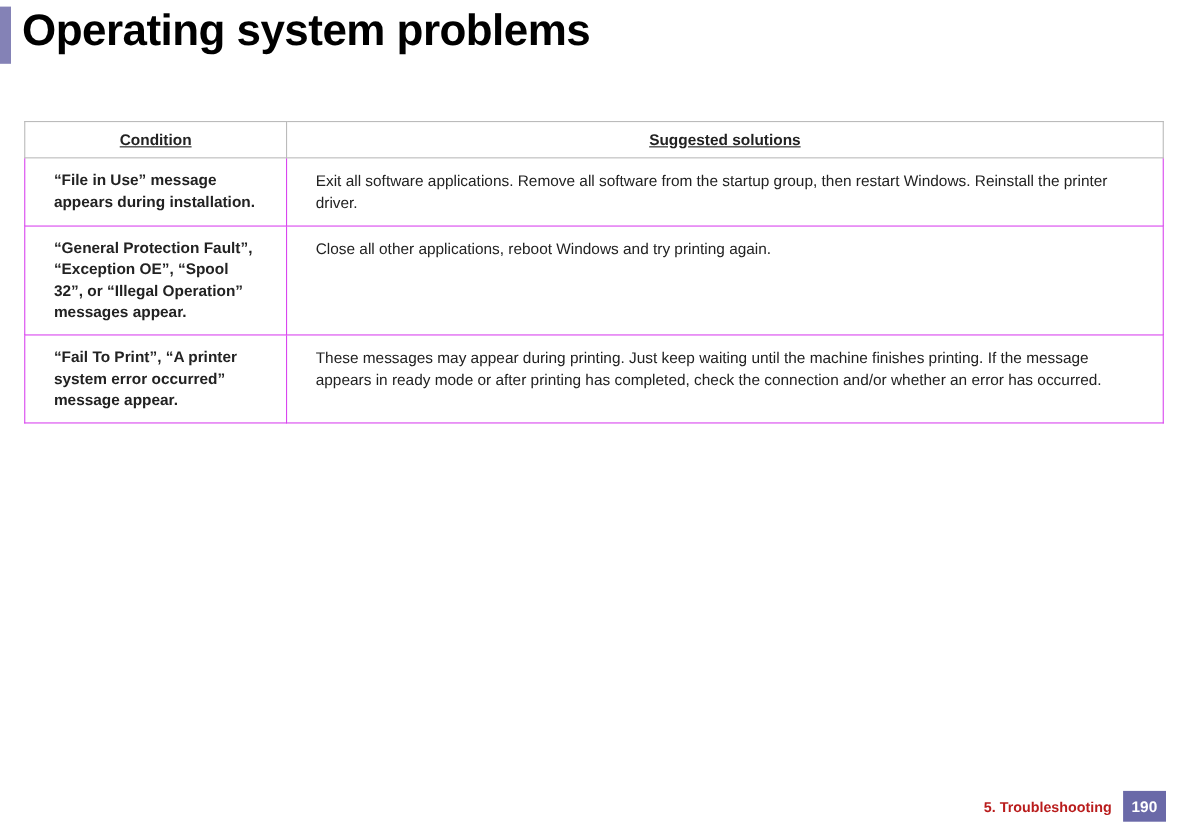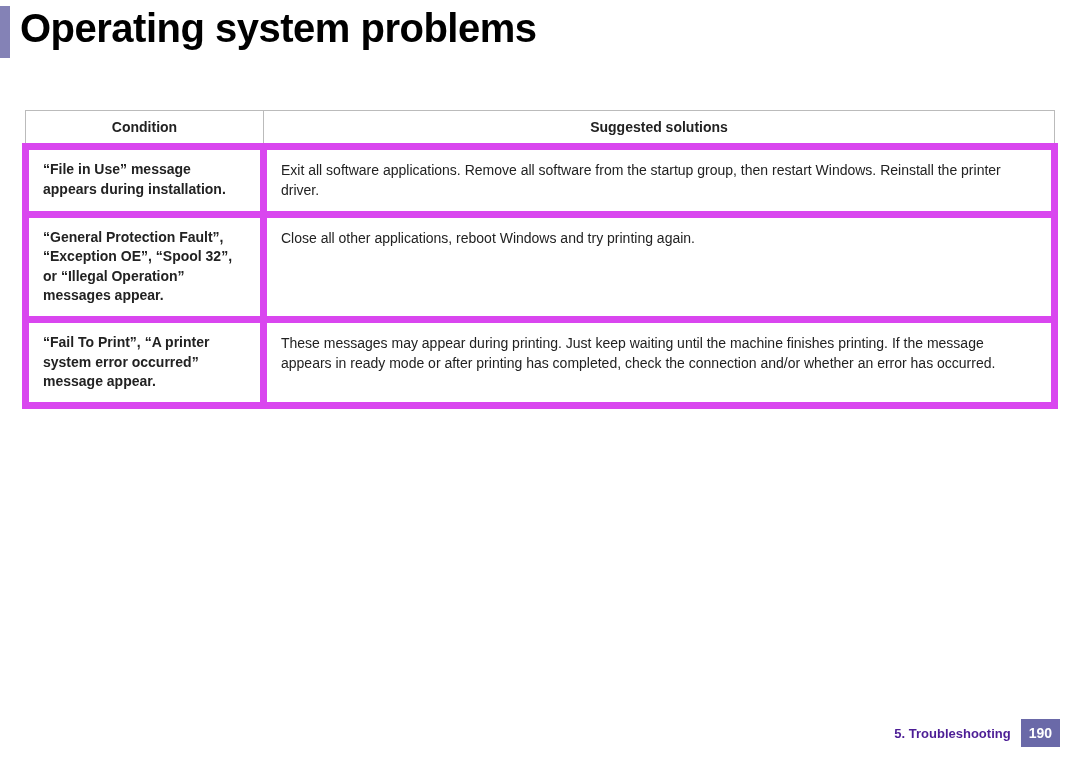--- a/index.html
+++ b/index.html
@@ -45,24 +45,25 @@
     border-collapse: collapse;
     margin-top: 22px;
     font-size: 14px;
   }
   table.problems th {
     font-weight: 700;
     text-align: center;
     border: 1px solid #bbb;
     background: #fff;
     padding: 8px 6px;
+    text-decoration: underline;
   }
   table.problems td {
-    border: 7px solid #d946ef;
-    padding: 10px 14px;
+    border: 1px solid #d946ef;
+    padding: 10px 26px;
     vertical-align: top;
   }
   table.problems td.cond {
     font-weight: 700;
     width: 238px;
     line-height: 1.4;
   }
   table.problems td.sol {
     line-height: 1.45;
   }
@@ -85,21 +86,21 @@
   .footer {
     position: absolute;
     bottom: 16px;
     right: 20px;
     display: flex;
     align-items: center;
     gap: 10px;
     font-size: 13px;
   }
   .footer-label {
-    color: #4c1d95;
+    color: #b91c1c;
     font-weight: 700;
   }
   .footer-page {
     background: #6a69a8;
     color: #fff;
     font-weight: 700;
     padding: 6px 8px;
     font-size: 14px;
     text-align: center;
   }

